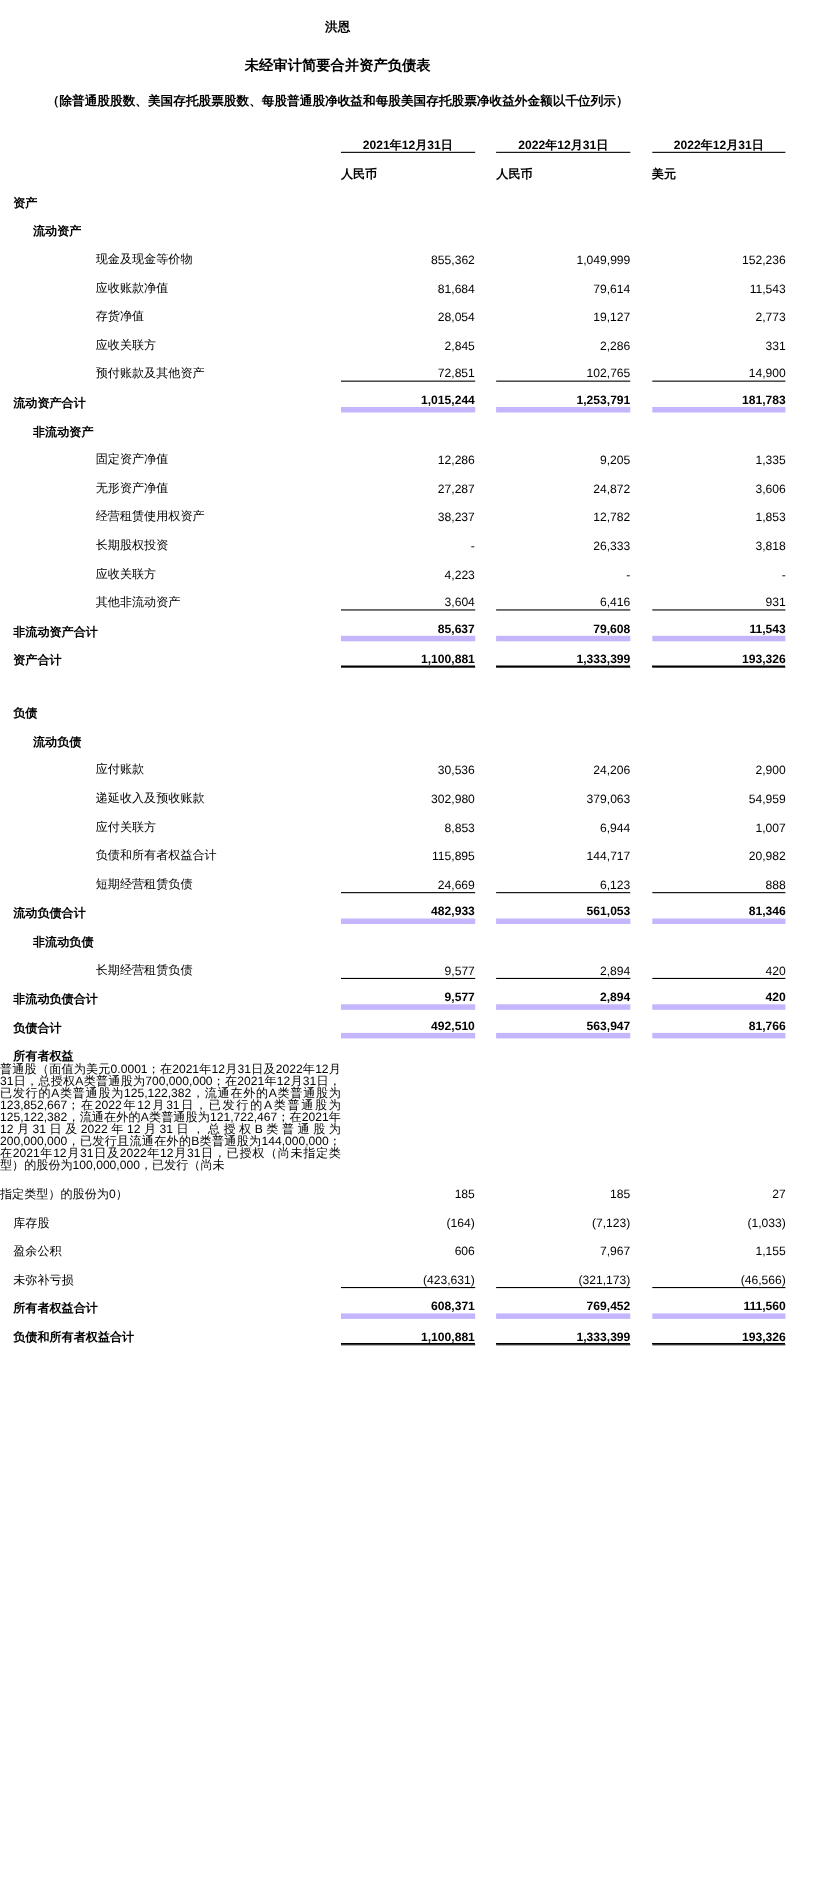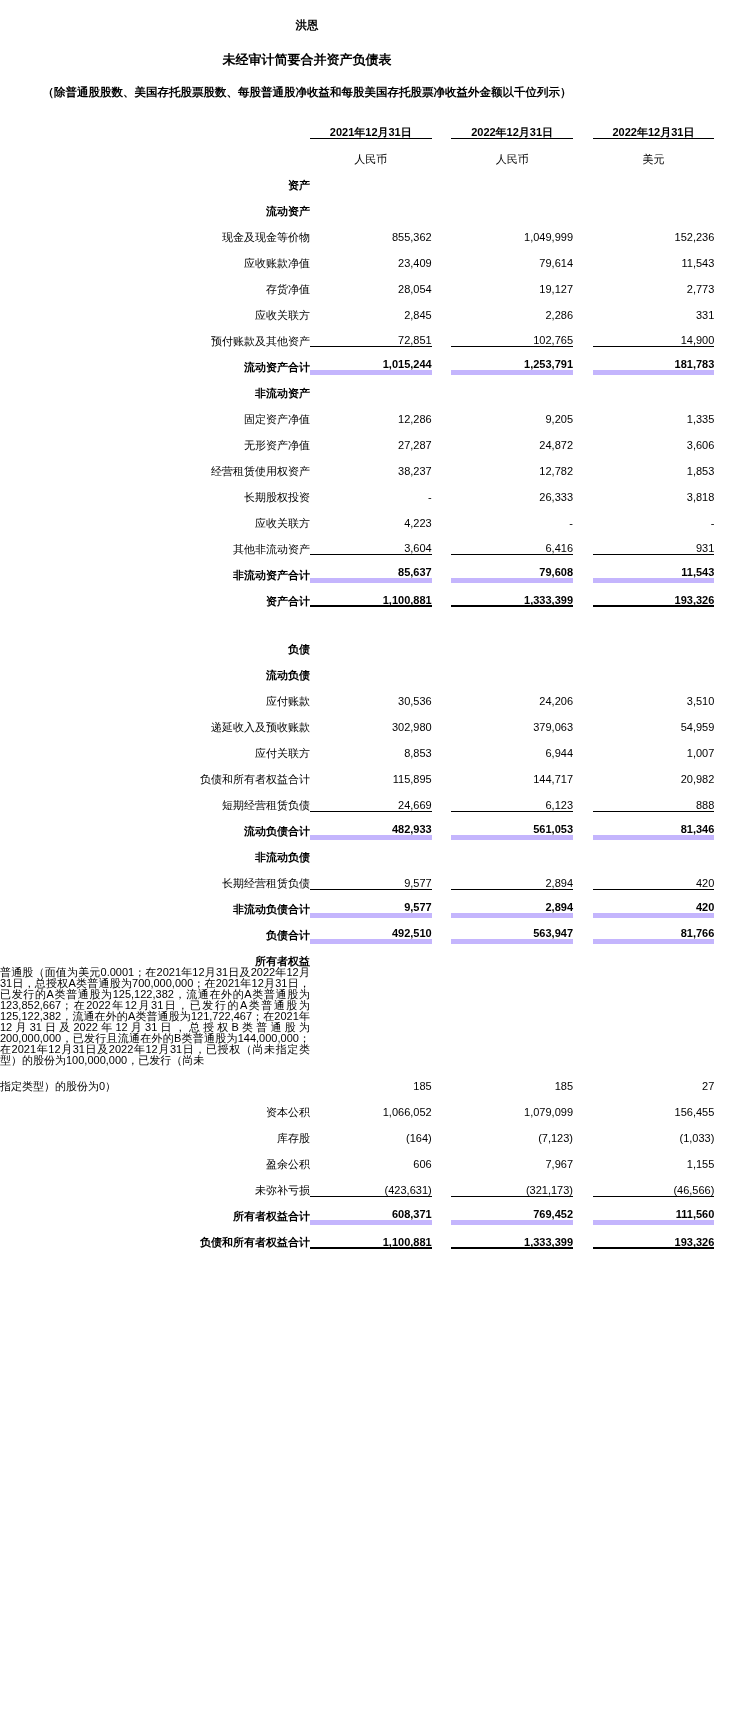--- a/index.html
+++ b/index.html
@@ -55,25 +55,24 @@
     line-height: 1;
   }
 
   .rowh { height: 26px; }
 
   .lbl {
     font-size: 11px;
     color: #000;
     white-space: nowrap;
     padding-bottom: 3px;
-    text-align: right;
   }
   .lbl.lvl0 { padding-left: 12px; font-weight: bold; }
   .lbl.lvl1 { padding-left: 30px; font-weight: bold; }
-  .lbl.lvl2 { padding-left: 68px; font-weight: normal; }
+  .lbl.lvl2 { padding-left: 87px; font-weight: normal; font-family: Liberation Mono, monospace; }
   .lbl.lvl-tot0 { padding-left: 12px; font-weight: bold; }
   .lbl.plain { padding-left: 12px; font-weight: normal; }
 
   .num {
     text-align: right;
     font-size: 11px;
     color: #000;
     white-space: nowrap;
     padding-bottom: 3px;
     padding-right: 2px;
@@ -83,23 +82,23 @@
 
   
   .hdr-date {
     text-align: center;
     font-size: 10.5px;
     font-weight: bold;
     padding-bottom: 4px;
     white-space: nowrap;
   }
   .hdr-cur {
-    text-align: center;
+    text-align: left;
     font-size: 11px;
-    font-weight: normal;
+    font-weight: bold;
     padding-bottom: 4px;
     white-space: nowrap;
   }
   .rule-cell {
     height: 1px;
     padding: 0 2px 0 0;
   }
   .rule-cell .r {
     border-top: 1px solid #000;
     height: 0;
@@ -206,21 +205,21 @@
         <td class="lbl lvl2">现金及现金等价物</td>
         <td class="num">855,362</td>
         <td></td>
         <td class="num">1,049,999</td>
         <td></td>
         <td class="num">152,236</td>
         <td></td>
       </tr>
       <tr class="rowh">
         <td class="lbl lvl2">应收账款净值</td>
-        <td class="num">23,409</td>
+        <td class="num">81,684</td>
         <td></td>
         <td class="num">79,614</td>
         <td></td>
         <td class="num">11,543</td>
         <td></td>
       </tr>
       <tr class="rowh">
         <td class="lbl lvl2">存货净值</td>
         <td class="num">28,054</td>
         <td></td>
@@ -350,21 +349,21 @@
         <td class="lbl lvl1">流动负债</td>
         <td colspan="6"></td>
       </tr>
 
       <tr class="rowh">
         <td class="lbl lvl2">应付账款</td>
         <td class="num">30,536</td>
         <td></td>
         <td class="num">24,206</td>
         <td></td>
-        <td class="num">3,510</td>
+        <td class="num">2,900</td>
         <td></td>
       </tr>
       <tr class="rowh">
         <td class="lbl lvl2">递延收入及预收账款</td>
         <td class="num">302,980</td>
         <td></td>
         <td class="num">379,063</td>
         <td></td>
         <td class="num">54,959</td>
         <td></td>
@@ -455,29 +454,20 @@
       <tr class="rowh">
         <td class="para-last">指定类型）的股份为0）</td>
         <td class="num">185</td>
         <td></td>
         <td class="num">185</td>
         <td></td>
         <td class="num">27</td>
         <td></td>
       </tr>
 
-      <tr class="rowh">
-        <td class="lbl plain">资本公积</td>
-        <td class="num">1,066,052</td>
-        <td></td>
-        <td class="num">1,079,099</td>
-        <td></td>
-        <td class="num">156,455</td>
-        <td></td>
-      </tr>
       <tr class="rowh">
         <td class="lbl plain">库存股</td>
         <td class="num">(164)</td>
         <td></td>
         <td class="num">(7,123)</td>
         <td></td>
         <td class="num">(1,033)</td>
         <td></td>
       </tr>
       <tr class="rowh">

